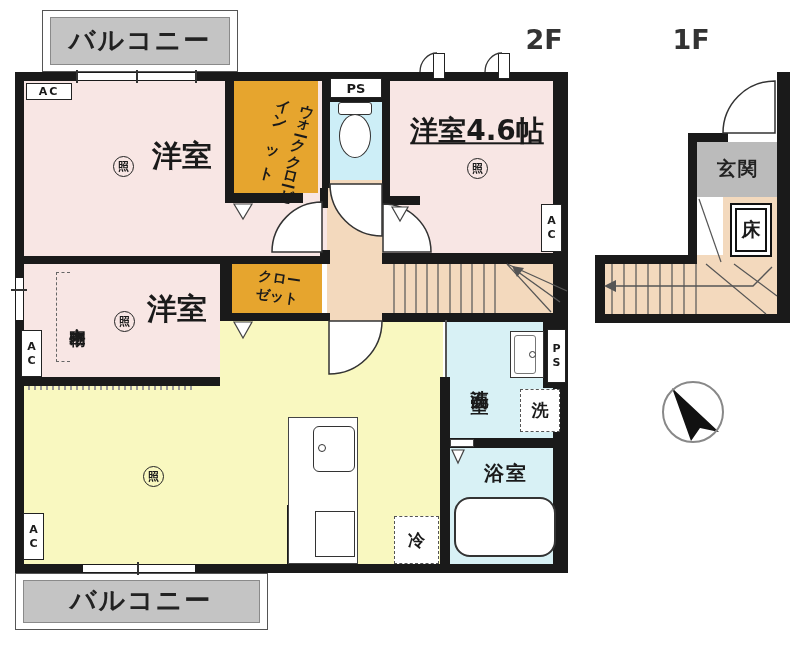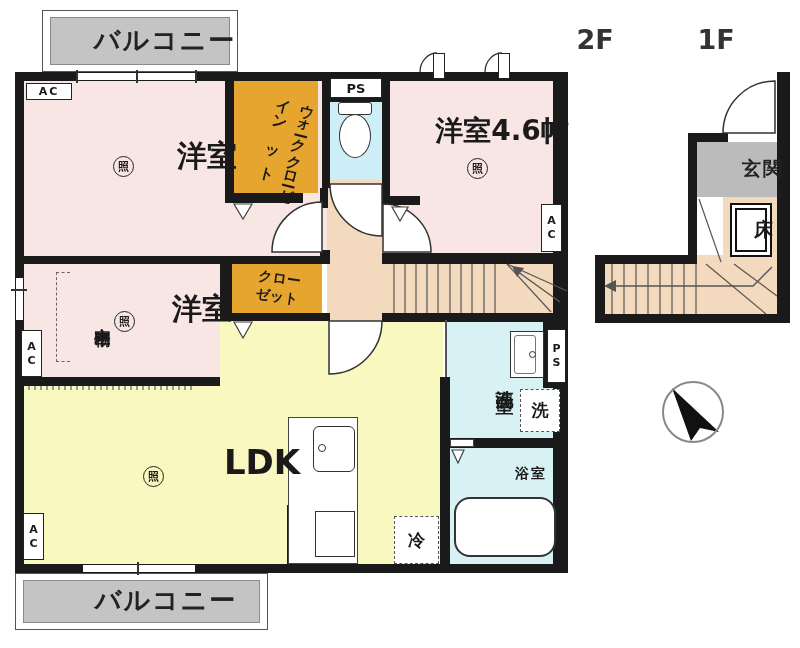--- a/index.html
+++ b/index.html
@@ -2,21 +2,21 @@
 <html><head>
 <meta charset="utf-8">
 <style>
   html,body{margin:0;padding:0;background:#fff;}
   .plan{position:relative;width:800px;height:648px;background:#ffffff;overflow:hidden;
         font-family:"DejaVu Sans","Liberation Sans",sans-serif;color:#1a1a1a;}
   .abs{position:absolute;}
   .w{position:absolute;background:#1a1a1a;}
   .fill{position:absolute;}
   .lbl{position:absolute;font-weight:bold;color:#1a1a1a;white-space:nowrap;
-       transform:translate(-50%,-50%);line-height:1.05;text-align:center;margin-left:25px;}
+       transform:translate(-50%,-50%);line-height:1.05;text-align:center;}
   .vtxt{writing-mode:vertical-rl;text-orientation:upright;}
   .box{position:absolute;background:#fff;border:1.5px solid #222;box-sizing:border-box;
        display:flex;align-items:center;justify-content:center;font-weight:bold;}
   .acv{writing-mode:vertical-rl;text-orientation:upright;font-size:11px;letter-spacing:1px;}
   .dash{position:absolute;background:#fff;border:1.6px dashed #555;box-sizing:border-box;
         display:flex;align-items:center;justify-content:center;font-weight:bold;font-size:17px;}
   .lightmark{position:absolute;width:21px;height:21px;border:1.5px solid #222;border-radius:50%;
        box-sizing:border-box;display:flex;align-items:center;justify-content:center;
        font-size:11px;font-weight:bold;}
   .tick{position:absolute;background:#333;}
@@ -226,37 +226,36 @@
       <span>照</span>
     </div>
 
   <div class="abs" style="left:662px;top:381px;width:62px;height:62px;border:2px solid #888;border-radius:50%;box-sizing:border-box;background:transparent;"></div>
 
   <div class="lbl" style="left:140px;top:41px;font-size:26px;letter-spacing:2px;color:#222;">バルコニー</div>
   <div class="lbl" style="left:141px;top:601px;font-size:26px;letter-spacing:2px;color:#222;">バルコニー</div>
 
   <div class="lbl" style="left:182px;top:156px;font-size:30px;">洋室</div>
 
-  <div class="lbl" style="left:477px;top:131px;font-size:28px;">洋室4.6帖</div>
+  <div class="lbl" style="left:477px;top:131px;font-size:28px;text-decoration:underline;">洋室4.6帖</div>
 
   <div class="lbl" style="left:177px;top:309px;font-size:30px;">洋室</div>
 
-  <div class="lbl" style="left:237px;top:463px;font-size:34px;">LDK</div>
 
   <div class="abs" style="left:243px;top:88px;width:68px;height:104px;transform:rotate(14deg);writing-mode:vertical-rl;text-orientation:upright;font-size:15px;font-weight:bold;line-height:1.6;display:flex;justify-content:center;">
     <div>ウォークイン</div>
     <div>クローゼット</div>
   </div>
 
   <div class="abs" style="left:247px;top:270px;width:62px;height:40px;transform:rotate(8deg);font-size:14px;font-weight:bold;text-align:center;line-height:1.25;">
     <div>クロー</div>
     <div>ゼット</div>
   </div>
 
   <div class="lbl vtxt" style="left:77px;top:318px;font-size:16px;letter-spacing:2px;">室内物干</div>
   <div class="lbl vtxt" style="left:479px;top:380px;font-size:18px;letter-spacing:3px;">洗面室</div>
-  <div class="lbl" style="left:506px;top:473px;font-size:14px;letter-spacing:2px;">浴室</div>
+  <div class="lbl" style="left:506px;top:473px;font-size:20px;letter-spacing:2px;">浴室</div>
   <div class="lbl" style="left:738px;top:169px;font-size:19px;letter-spacing:2px;color:#222;">玄関</div>
 
-  <div class="lbl" style="left:570px;top:40px;font-size:27px;color:#333;">2F</div>
+  <div class="lbl" style="left:544px;top:40px;font-size:27px;color:#333;">2F</div>
   <div class="lbl" style="left:691px;top:40px;font-size:27px;color:#333;">1F</div>
 
 </div>
 
 </body></html>

